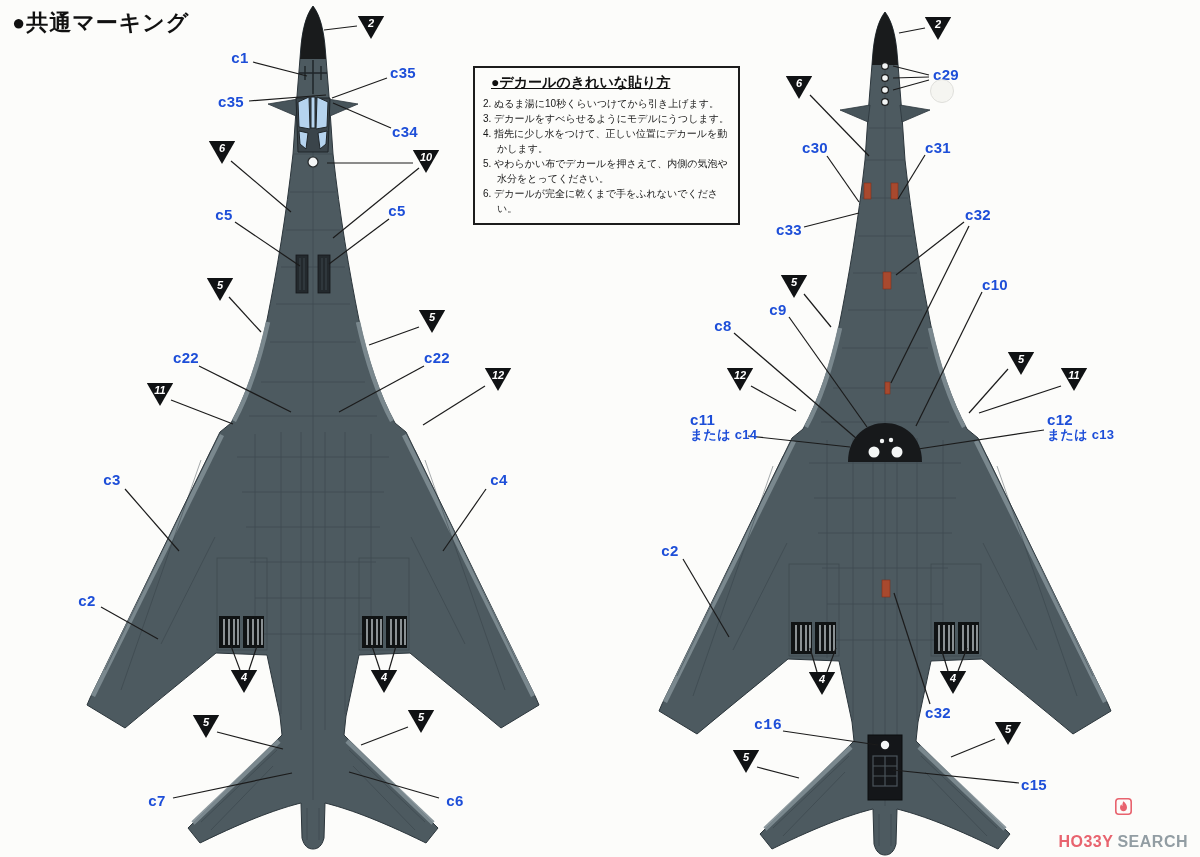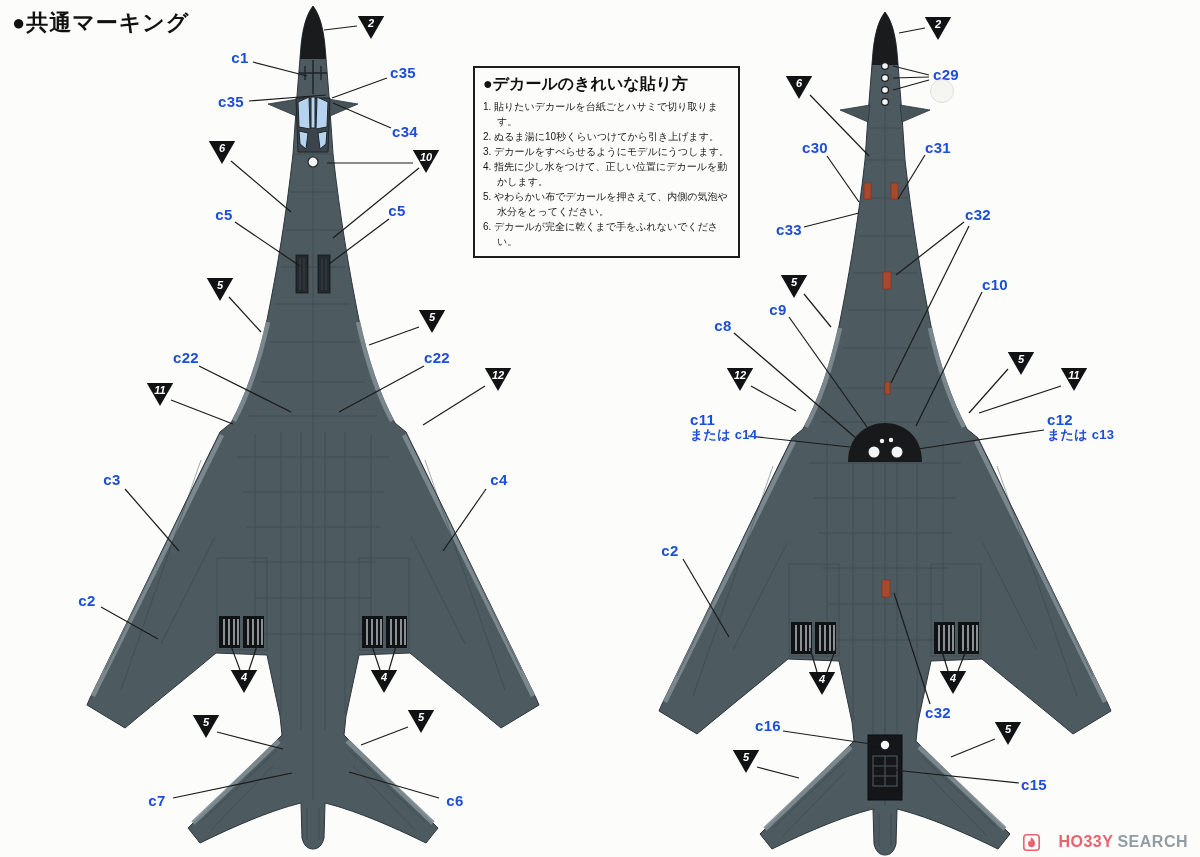--- a/index.html
+++ b/index.html
@@ -12,21 +12,21 @@
     position:absolute;left:12px;top:8px;font-size:22px;font-weight:bold;
     letter-spacing:1px;color:#111;
   }
   .note{
     position:absolute;left:467px;top:33px;font-size:14px;font-weight:bold;color:#111;
   }
   .instruction-box{
     position:absolute;left:473px;top:66px;width:247px;
     border:2px solid #1c1c1c;background:#fcfcfa;padding:6px 8px 7px 8px;
   }
-  .instruction-title{font-size:16px;font-weight:bold;margin:0 0 4px 0;color:#111;}
+  .instruction-title{font-size:14px;font-weight:bold;margin:0 0 4px 8px;color:#111;text-decoration:underline;}
   .step,.footnote{
     font-size:10px;line-height:1.5;color:#161616;
     padding-left:14px;text-indent:-14px;
   }
   .drawing{position:absolute;left:0;top:0;width:1200px;height:857px;}
   .overlay{position:absolute;left:0;top:0;width:1200px;height:857px;pointer-events:none;}
   .callout{
     position:absolute;transform:translate(-50%,-50%);
     font-size:15px;font-weight:bold;color:#1d4ed8;white-space:nowrap;
     letter-spacing:0.3px;
@@ -38,37 +38,36 @@
     background:#101214;
     clip-path:polygon(1% 0,99% 0,50% 100%);
     display:flex;justify-content:center;align-items:flex-start;
   }
   .marker span{color:#fff;font-size:11px;font-weight:bold;line-height:14px;font-style:italic;}
   .stamp{
     position:absolute;width:22px;height:22px;border-radius:50%;
     border:1.5px solid #dadad6;background:#f4f4f0;opacity:0.85;
   }
   .logo{
-    position:absolute;right:12px;bottom:6px;display:flex;align-items:center;gap:18px;
+    position:absolute;right:12px;bottom:6px;display:flex;align-items:center;gap:18px;flex-direction:column;
   }
   .logo-text{font-size:16px;font-weight:bold;letter-spacing:0.5px;}
   .logo-hobby{color:#e8636e;}
   .logo-search{color:#929da3;margin-left:4px;}
 </style>
 </head>
 <body>
 
 <div class="page">
 
   <div class="page-title">●共通マーキング</div>
 
   <div class="instruction-box">
     <div class="instruction-title">●デカールのきれいな貼り方</div>
     <div>
-        <div class="step">1. 貼りたいデカールを台紙ごとハサミで切り取ります。</div>
         <div class="step">2. ぬるま湯に10秒くらいつけてから引き上げます。</div>
         <div class="step">3. デカールをすべらせるようにモデルにうつします。</div>
         <div class="step">4. 指先に少し水をつけて、正しい位置にデカールを動かします。</div>
         <div class="step">5. やわらかい布でデカールを押さえて、内側の気泡や水分をとってください。</div>
         <div class="step">6. デカールが完全に乾くまで手をふれないでください。</div>
       </div>
   </div>
 
   <svg class="drawing" viewBox="0 0 1200 857">
     <defs>
@@ -298,21 +297,21 @@
       <div class="callout" style="left: 938px; top: 147px;">c31</div>
       <div class="callout" style="left: 789px; top: 229px;">c33</div>
       <div class="callout" style="left: 978px; top: 214px;">c32</div>
       <div class="callout" style="left: 995px; top: 284px;">c10</div>
       <div class="callout" style="left: 778px; top: 309px;">c9</div>
       <div class="callout" style="left: 723px; top: 325px;">c8</div>
       <div class="callout two" style="left: 690px; top: 411px;">c11<div class="sub">または c14</div></div>
       <div class="callout two" style="left: 1047px; top: 411px;">c12<div class="sub">または c13</div></div>
       <div class="callout" style="left: 670px; top: 550px;">c2</div>
       <div class="callout" style="left: 938px; top: 712px;">c32</div>
-      <div class="callout" style="left: 768px; top: 725px;">c16</div>
+      <div class="callout" style="left: 768px; top: 725px; font-family: Liberation Mono, monospace;">c16</div>
       <div class="callout" style="left: 1034px; top: 784px;">c15</div>
       <div class="marker" style="left: 938px; top: 28px;">
         <span>2</span>
       </div>
       <div class="marker" style="left: 799px; top: 87px;">
         <span>6</span>
       </div>
       <div class="marker" style="left: 794px; top: 286px;">
         <span>5</span>
       </div>

